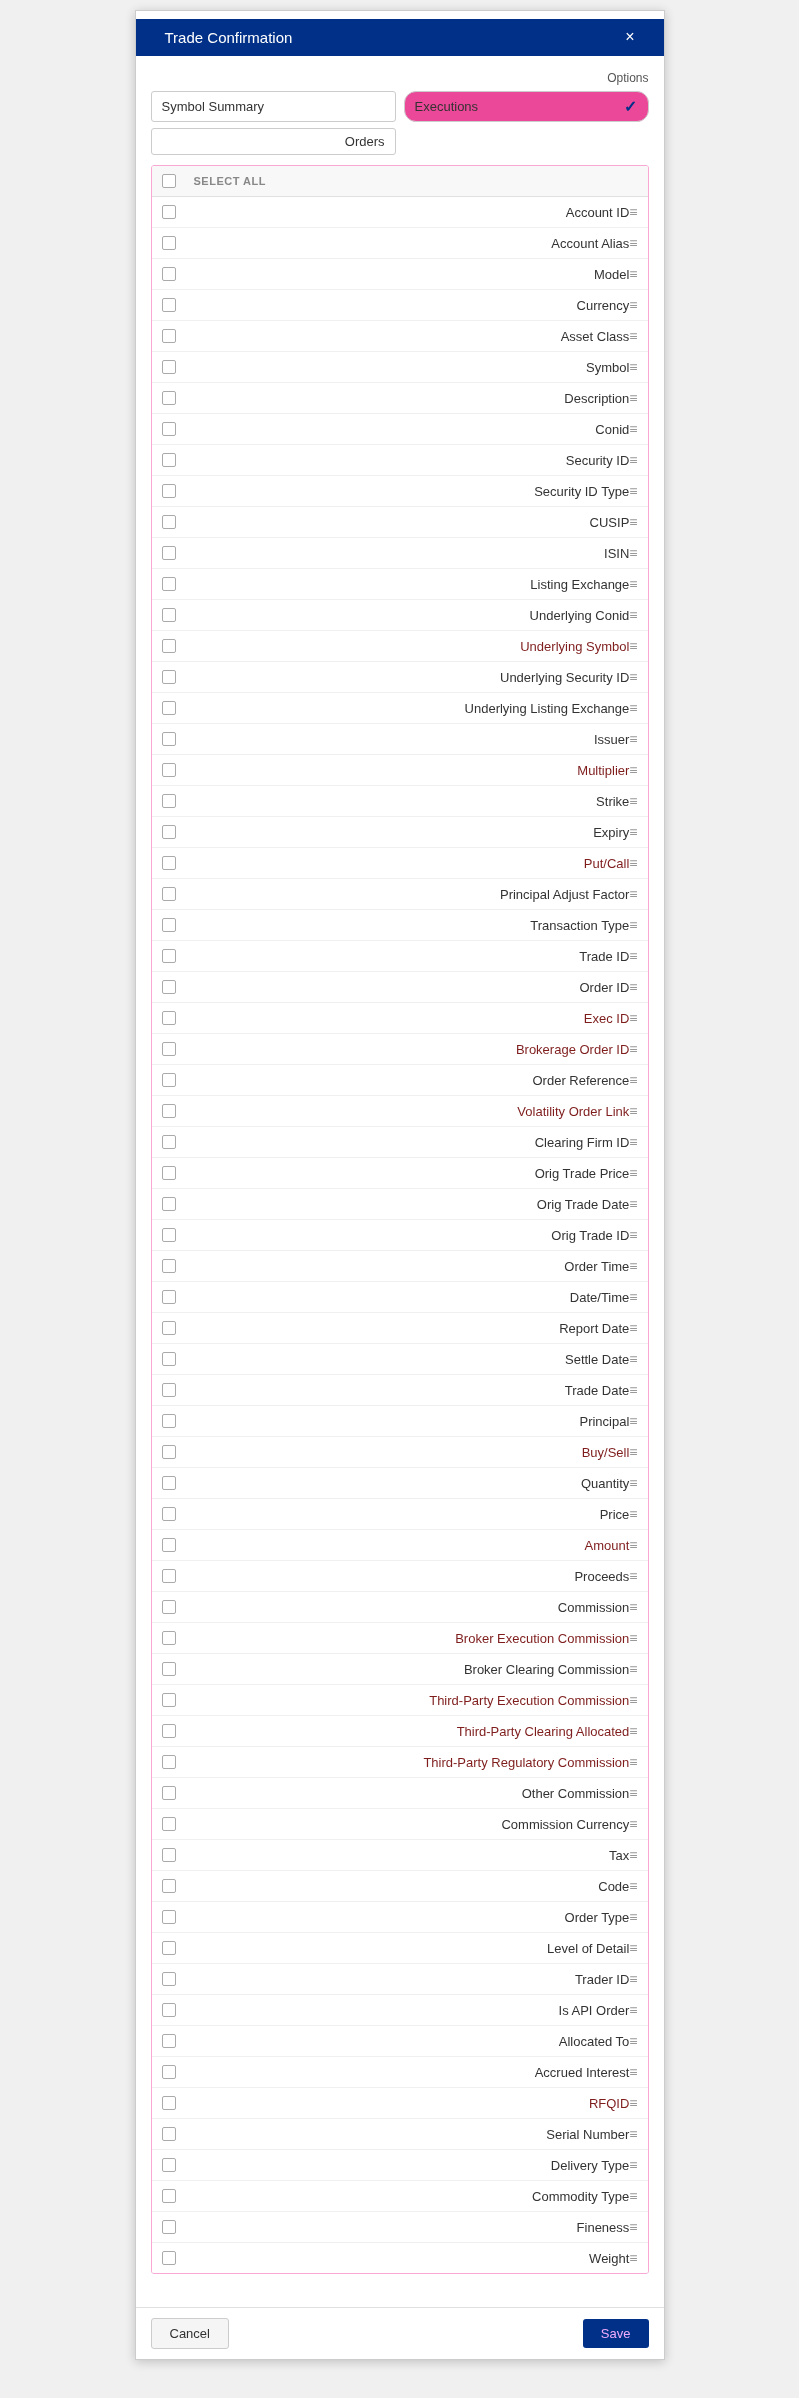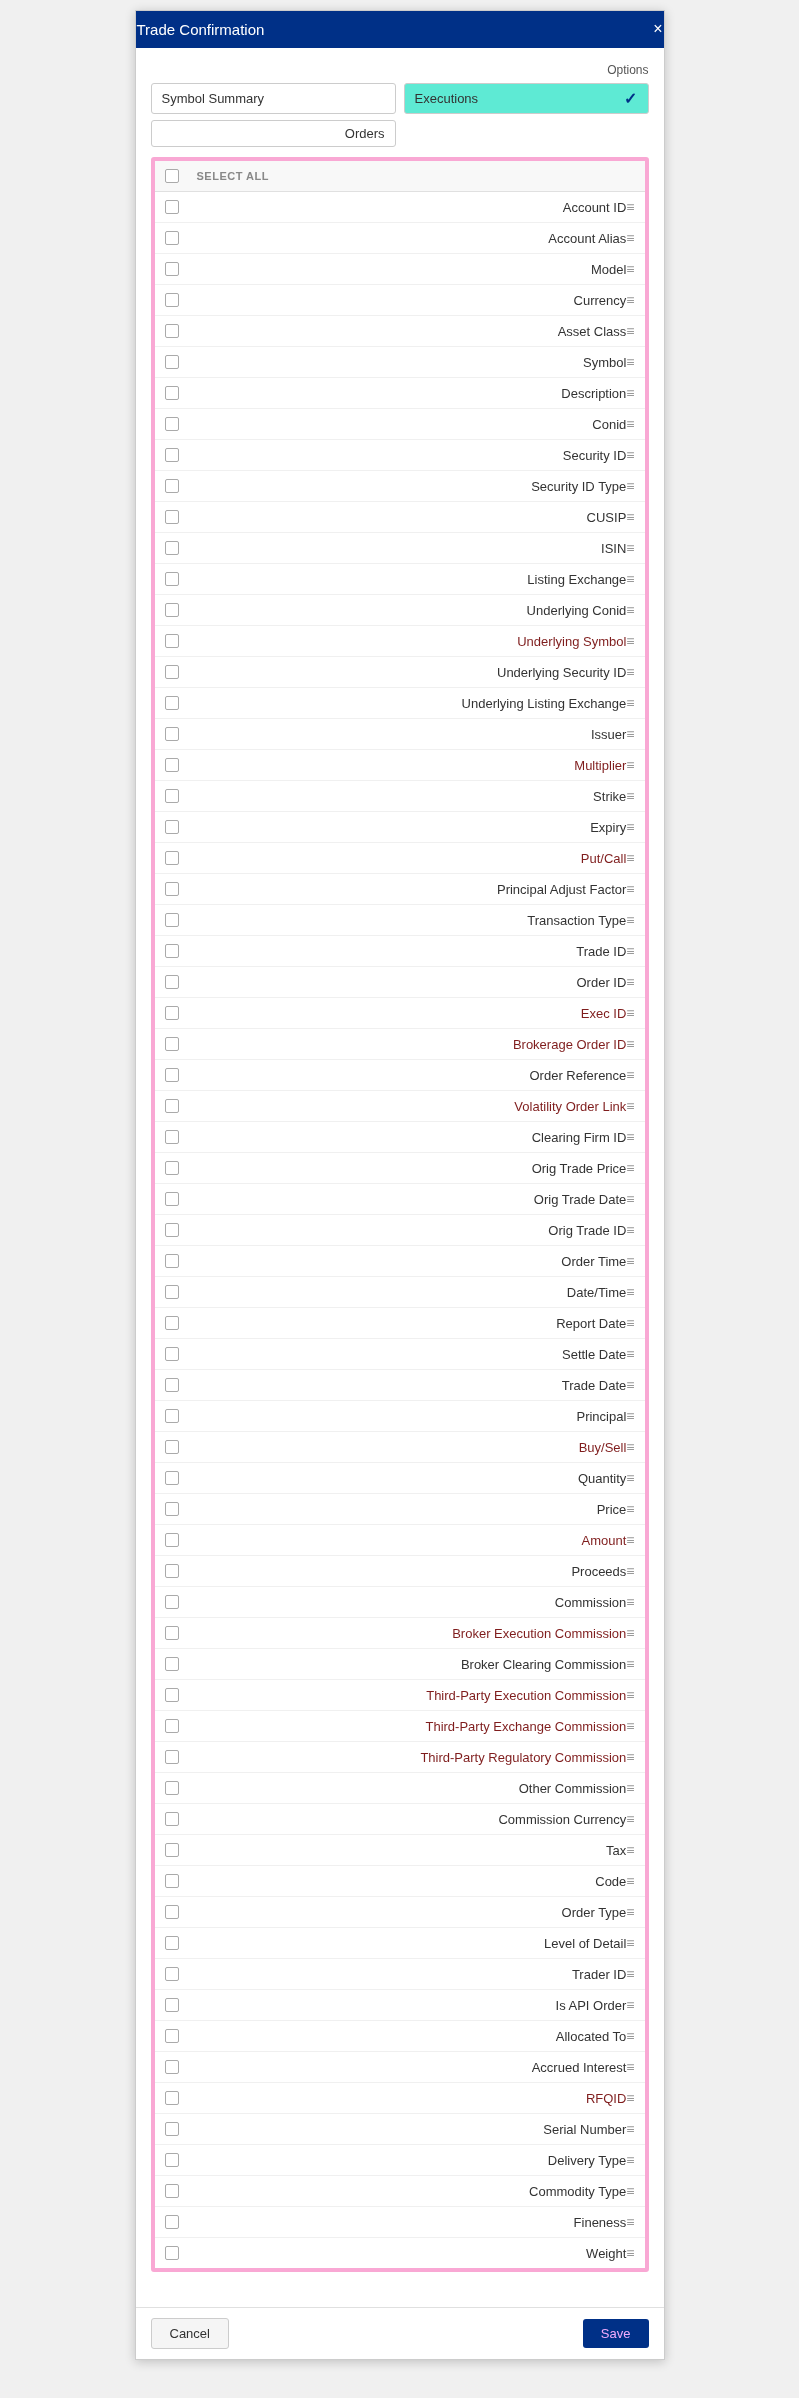--- a/index.html
+++ b/index.html
@@ -19,25 +19,26 @@
       border: 1px solid #cccccc;
       box-shadow: 0 2px 10px rgba(0,0,0,0.2);
       display: flex;
       flex-direction: column;
       position: relative;
       margin-top: 10px;
     }
     .modal-header {
       background: #003087;
       color: #ffffff;
-      padding: 10px 1px;
+      padding: 10px 29px;
       display: flex;
       align-items: flex-start;
       justify-content: space-between;
       flex-shrink: 0;
+      margin-top: 8px;
     }
     .modal-title {
       font-size: 15px;
       font-weight: normal;
     }
     .close-btn {
       color: #ffffff;
       background: none;
       border: none;
       cursor: pointer;
@@ -67,40 +68,41 @@
       font-size: 13px;
       color: #333;
       background: #ffffff;
       flex: 1;
       cursor: pointer;
       display: flex;
       align-items: center;
       justify-content: space-between;
     }
     .option-pill.selected {
-      background: #5eead4;
+      background: #ec4899;
+      border-radius: 12px;
     }
     .option-pill .check {
       color: #003087;
       font-weight: bold;
       font-size: 16px;
     }
     .option-pill-single {
       border: 1px solid #cccccc;
       border-radius: 3px;
       padding: 5px 10px;
       font-size: 13px;
       color: #333;
       background: #ffffff;
       width: 245px;
       cursor: pointer;
     }
     .fields-table {
       margin-top: 10px;
-      border: 4px solid #f9a8d4;
+      border: 1px solid #f9a8d4;
       border-radius: 3px;
       overflow: hidden;
     }
     .fields-header {
       display: flex;
       align-items: center;
       padding: 8px 10px;
       background: #f8f8f8;
       border-bottom: 1px solid #e0e0e0;
     }
@@ -448,21 +450,21 @@
             <span class="field-name">Broker Clearing Commission</span>
             <span class="drag-icon">≡</span>
           </div>
           <div class="field-row">
             <div class="field-checkbox"></div>
             <span class="field-name blue">Third-Party Execution Commission</span>
             <span class="drag-icon">≡</span>
           </div>
           <div class="field-row">
             <div class="field-checkbox"></div>
-            <span class="field-name blue">Third-Party Exchange Commission</span>
+            <span class="field-name blue">Third-Party Clearing Allocated</span>
             <span class="drag-icon">≡</span>
           </div>
           <div class="field-row">
             <div class="field-checkbox"></div>
             <span class="field-name blue">Third-Party Regulatory Commission</span>
             <span class="drag-icon">≡</span>
           </div>
           <div class="field-row">
             <div class="field-checkbox"></div>
             <span class="field-name">Other Commission</span>

